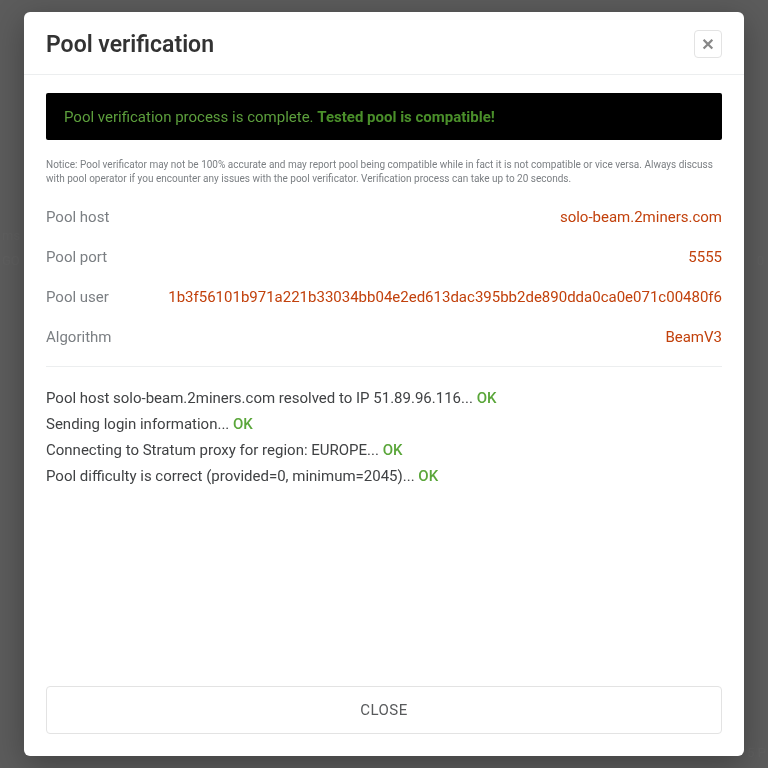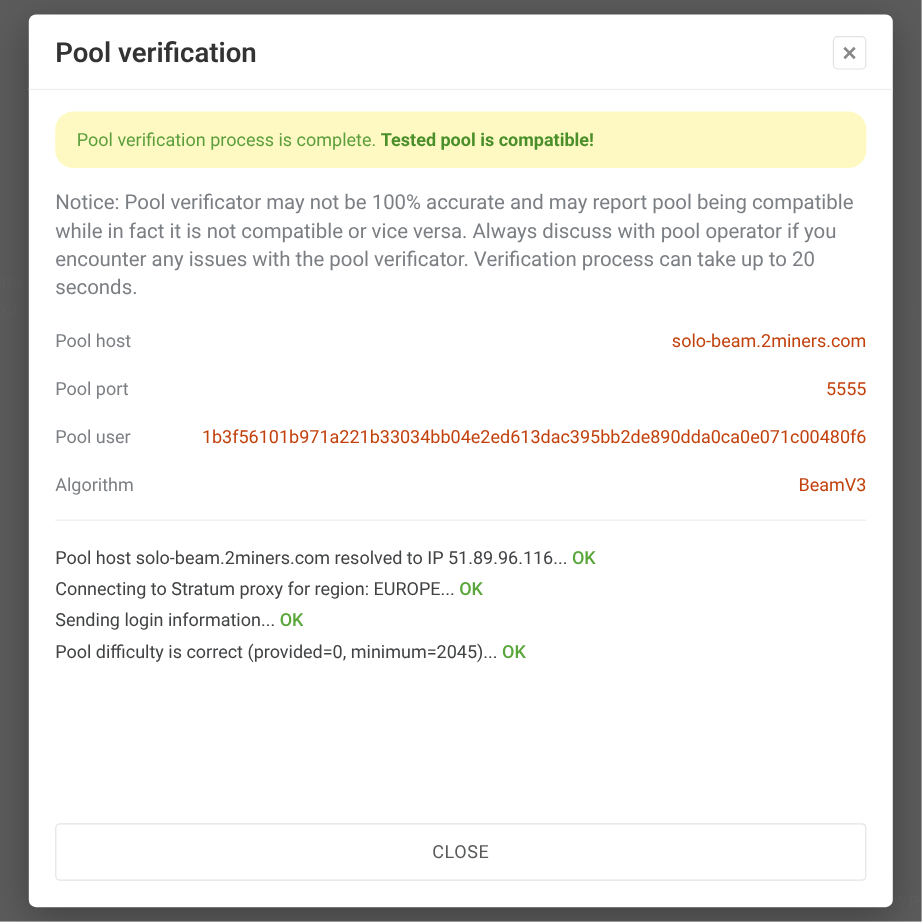--- a/index.html
+++ b/index.html
@@ -54,37 +54,37 @@
       color: #888;
       font-size: 16px;
       font-weight: 700;
     }
     .modal-body {
       flex: 1;
       padding: 18px 22px 0 22px;
       overflow: hidden;
     }
     .alert-success {
-      background: #fef9c3;
-      border-radius: 15px;
+      background: #000000;
+      border-radius: 2px;
       padding: 14px 18px;
       margin-bottom: 18px;
     }
     .alert-success .pre {
       color: #5c9e3c;
       font-size: 15px;
     }
     .alert-success .bold {
       color: #4a8f2a;
       font-weight: 700;
       font-size: 15px;
     }
     .notice {
       color: #7b7f83;
-      font-size: 17px;
+      font-size: 10px;
       line-height: 1.4;
       margin-bottom: 22px;
     }
     .details {
       border-bottom: 1px solid #eceeef;
       padding-bottom: 20px;
       margin-bottom: 22px;
     }
     .detail-row {
       display: flex;
@@ -183,24 +183,24 @@
         <div class="detail-label">Algorithm</div>
         <div class="detail-value">BeamV3</div>
       </div>
     </div>
 
     <div class="log">
       <div class="log-line">
         <span>Pool host solo-beam.2miners.com resolved to IP 51.89.96.116... </span><span class="log-ok">OK</span>
       </div>
       <div class="log-line">
+        <span>Sending login information... </span><span class="log-ok">OK</span>
+      </div>
+      <div class="log-line">
         <span>Connecting to Stratum proxy for region: EUROPE... </span><span class="log-ok">OK</span>
-      </div>
-      <div class="log-line">
-        <span>Sending login information... </span><span class="log-ok">OK</span>
       </div>
       <div class="log-line">
         <span>Pool difficulty is correct (provided=0, minimum=2045)... </span><span class="log-ok">OK</span>
       </div>
     </div>
 
   </div>
 
   <div class="modal-footer">
     <div class="close-action">CLOSE</div>

